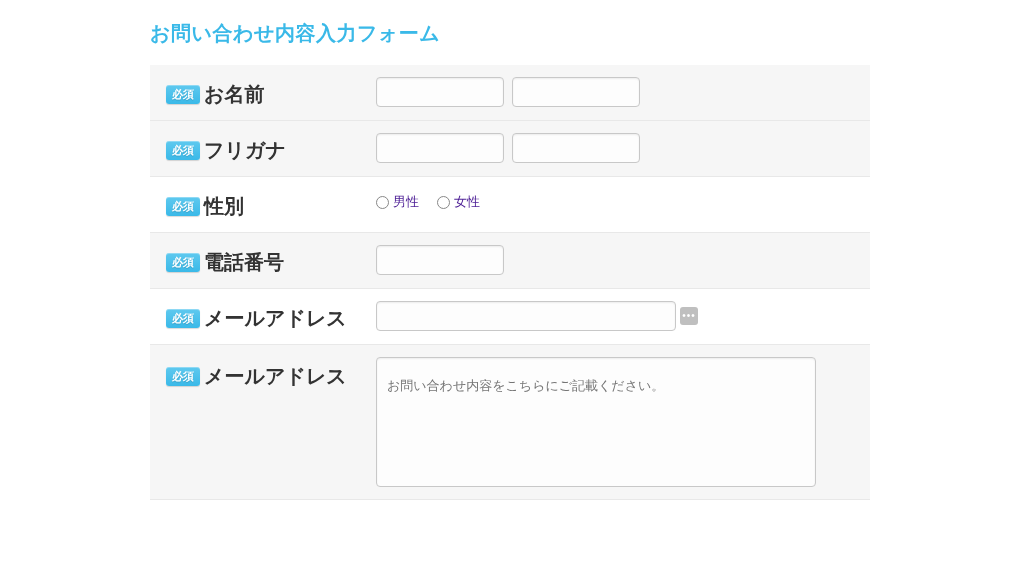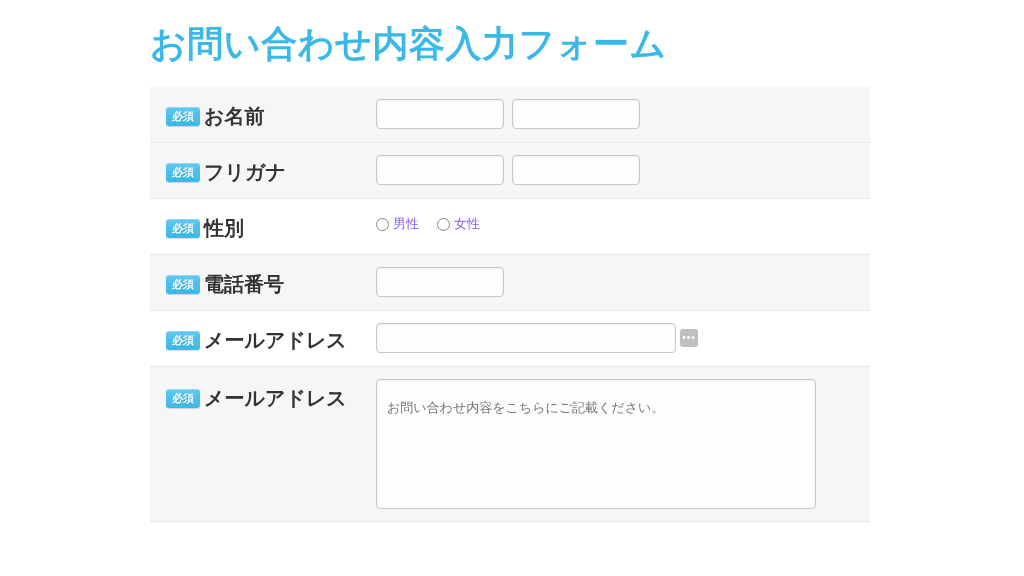--- a/index.html
+++ b/index.html
@@ -13,21 +13,21 @@
     width: 1024px;
     height: 576px;
     overflow: hidden;
   }
   .container {
     padding: 20px 0 0 150px;
     width: 100%;
   }
   .form-title {
     color: #3ab9e8;
-    font-size: 36px;
+    font-size: 20px;
     font-weight: bold;
     margin-bottom: 18px;
     letter-spacing: 0.5px;
   }
   .form-table {
     width: 720px;
     border-collapse: collapse;
   }
   .form-row {
     display: flex;
@@ -86,21 +86,21 @@
   .text-input.medium {
     width: 128px;
   }
   .text-input.long {
     width: 300px;
   }
   .radio-group {
     display: flex;
     gap: 18px;
     font-size: 13px;
-    color: #8b5cf6;
+    color: #4c1d95;
     padding-top: 4px;
   }
   .radio-item {
     display: flex;
     align-items: center;
     gap: 4px;
   }
   .radio-circle {
     width: 13px;
     height: 13px;

